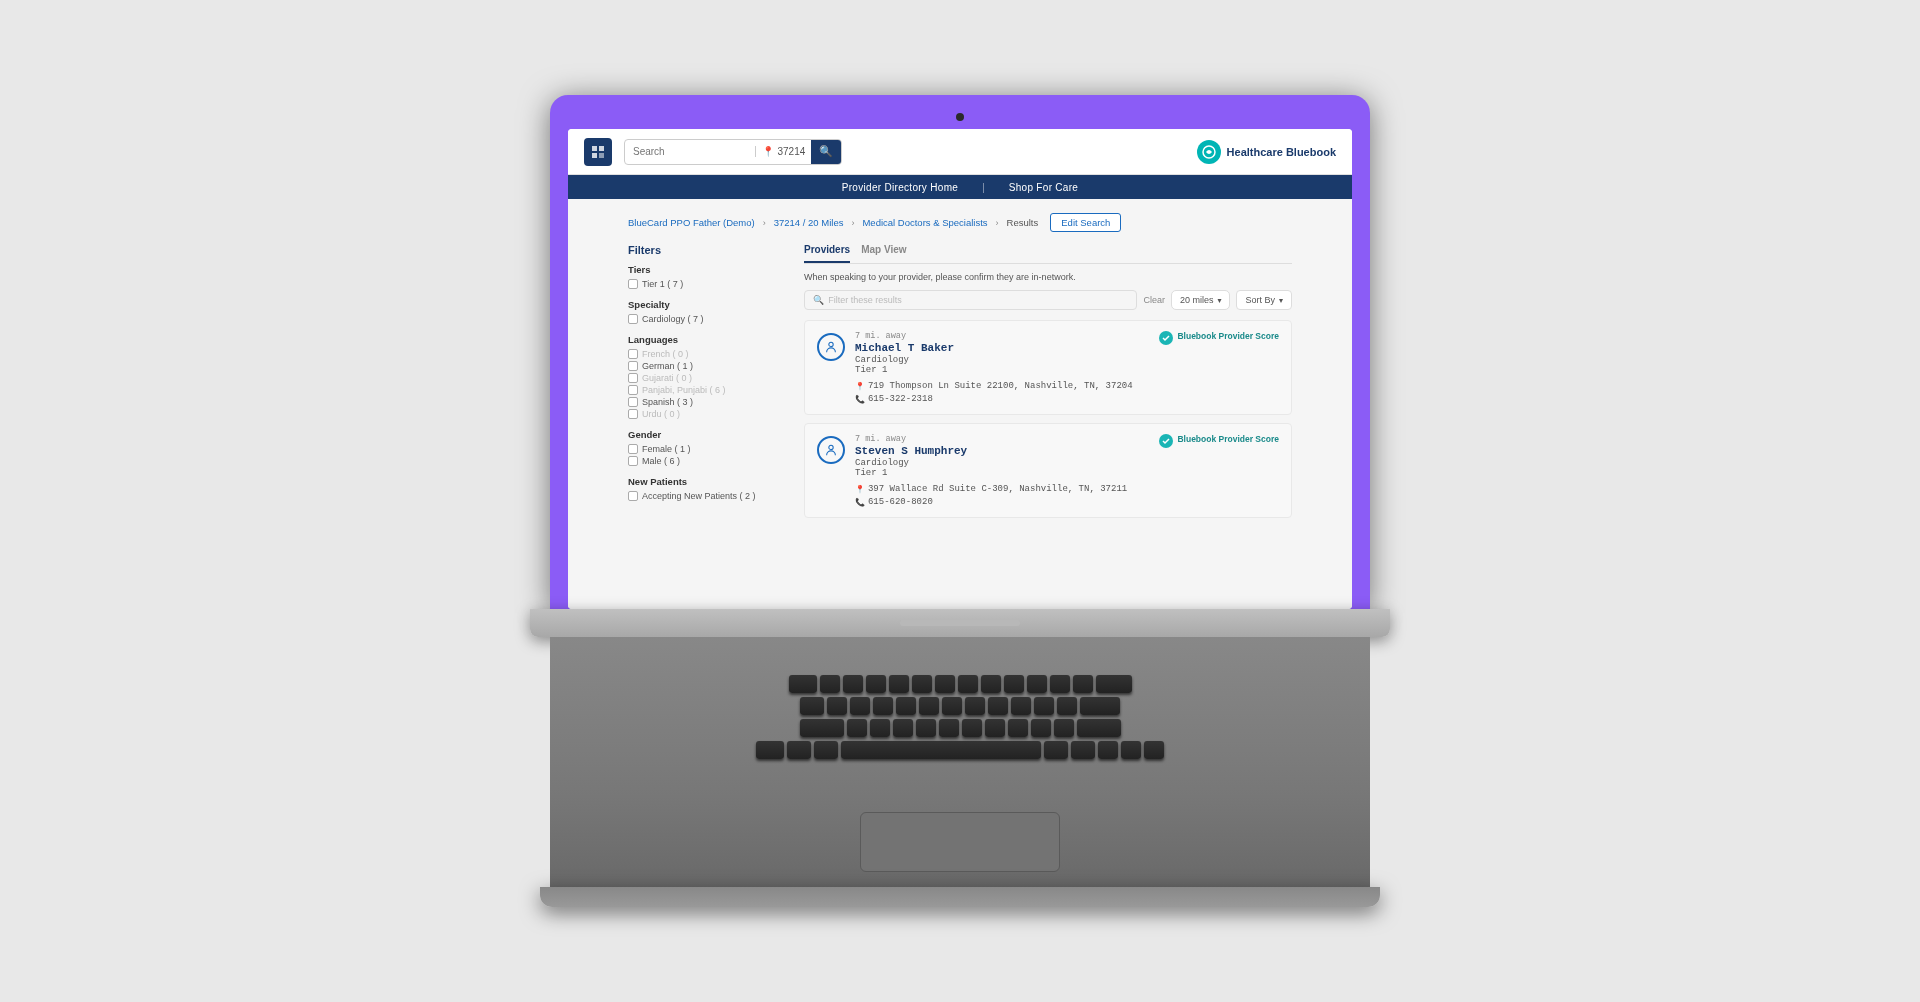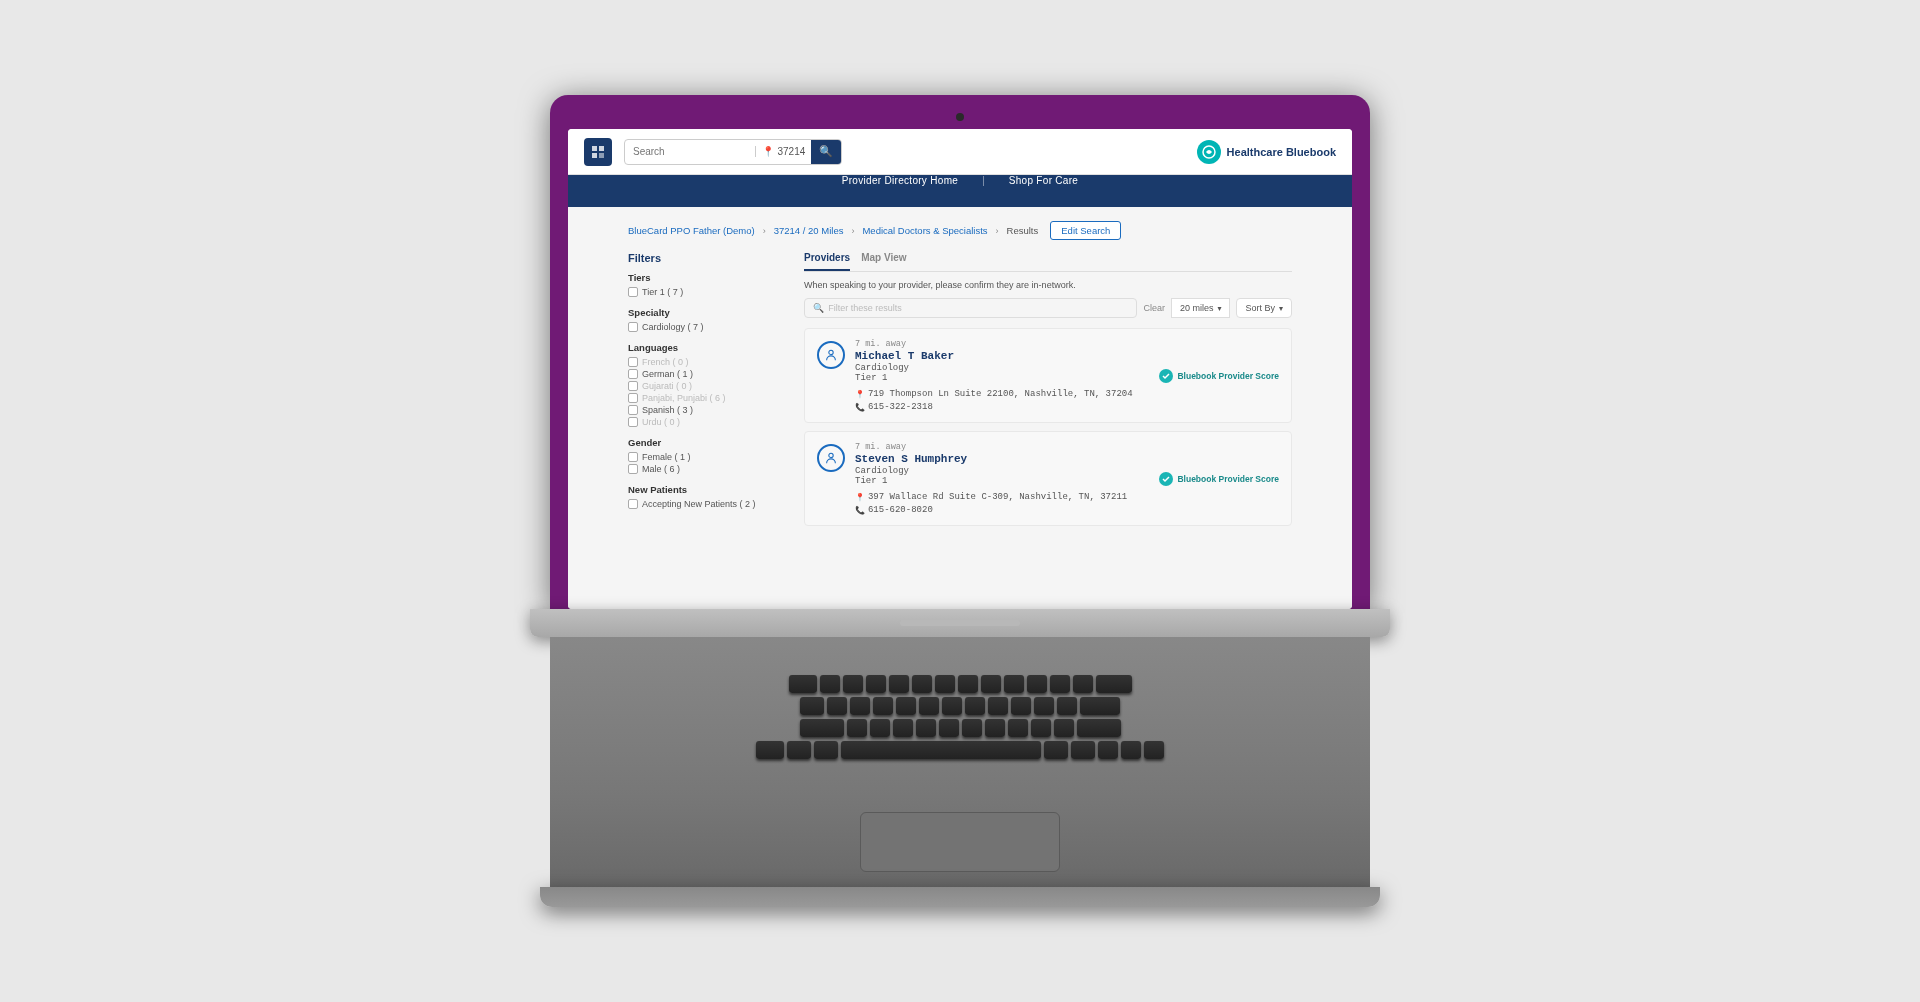--- a/index.html
+++ b/index.html
@@ -17,21 +17,21 @@
     
     .laptop-outer {
       width: 820px;
       position: relative;
       display: flex;
       flex-direction: column;
       align-items: center;
     }
     .laptop-screen-bezel {
       width: 820px;
-      background: #701a75;
+      background: #8b5cf6;
       border-radius: 18px 18px 0 0;
       padding: 18px 18px 0 18px;
       box-shadow: 0 4px 30px rgba(0,0,0,0.5);
       position: relative;
     }
     .laptop-screen-bezel::before {
       content: '';
       display: block;
       width: 8px;
       height: 8px;
@@ -194,22 +194,23 @@
     }
     .hbb-text {
       font-size: 11px;
       font-weight: 600;
       color: #1a3a6b;
     }
 
     
     .main-nav {
       background: #1a3a6b;
-      height: 32px;
-      display: flex;
+      height: 24px;
+      display: flex;
+      align-items: center;
       justify-content: center;
       gap: 24px;
     }
     .nav-link {
       color: #fff;
       font-size: 10px;
       text-decoration: none;
       cursor: pointer;
       letter-spacing: 0.3px;
     }
@@ -363,21 +364,21 @@
       align-items: center;
       gap: 4px;
     }
     .clear-btn {
       color: #888;
       font-size: 9px;
       cursor: pointer;
     }
     .miles-dropdown {
       border: 1px solid #ddd;
-      border-radius: 0;
+      border-radius: 5px;
       padding: 4px 8px;
       font-size: 9px;
       display: flex;
       align-items: center;
       gap: 4px;
       cursor: pointer;
       background: white;
       color: #555;
     }
     .sort-dropdown {
@@ -452,21 +453,21 @@
     }
     .provider-phone {
       display: flex;
       align-items: center;
       gap: 3px;
       font-size: 9px;
       color: #555;
     }
     .provider-score {
       display: flex;
-      align-items: center;
+      align-items: flex-start;
       gap: 4px;
       font-size: 8.5px;
       color: #1a8a8a;
       font-weight: 600;
       margin-left: auto;
     }
     .score-badge {
       width: 14px;
       height: 14px;
       background: #1ab5b5;

